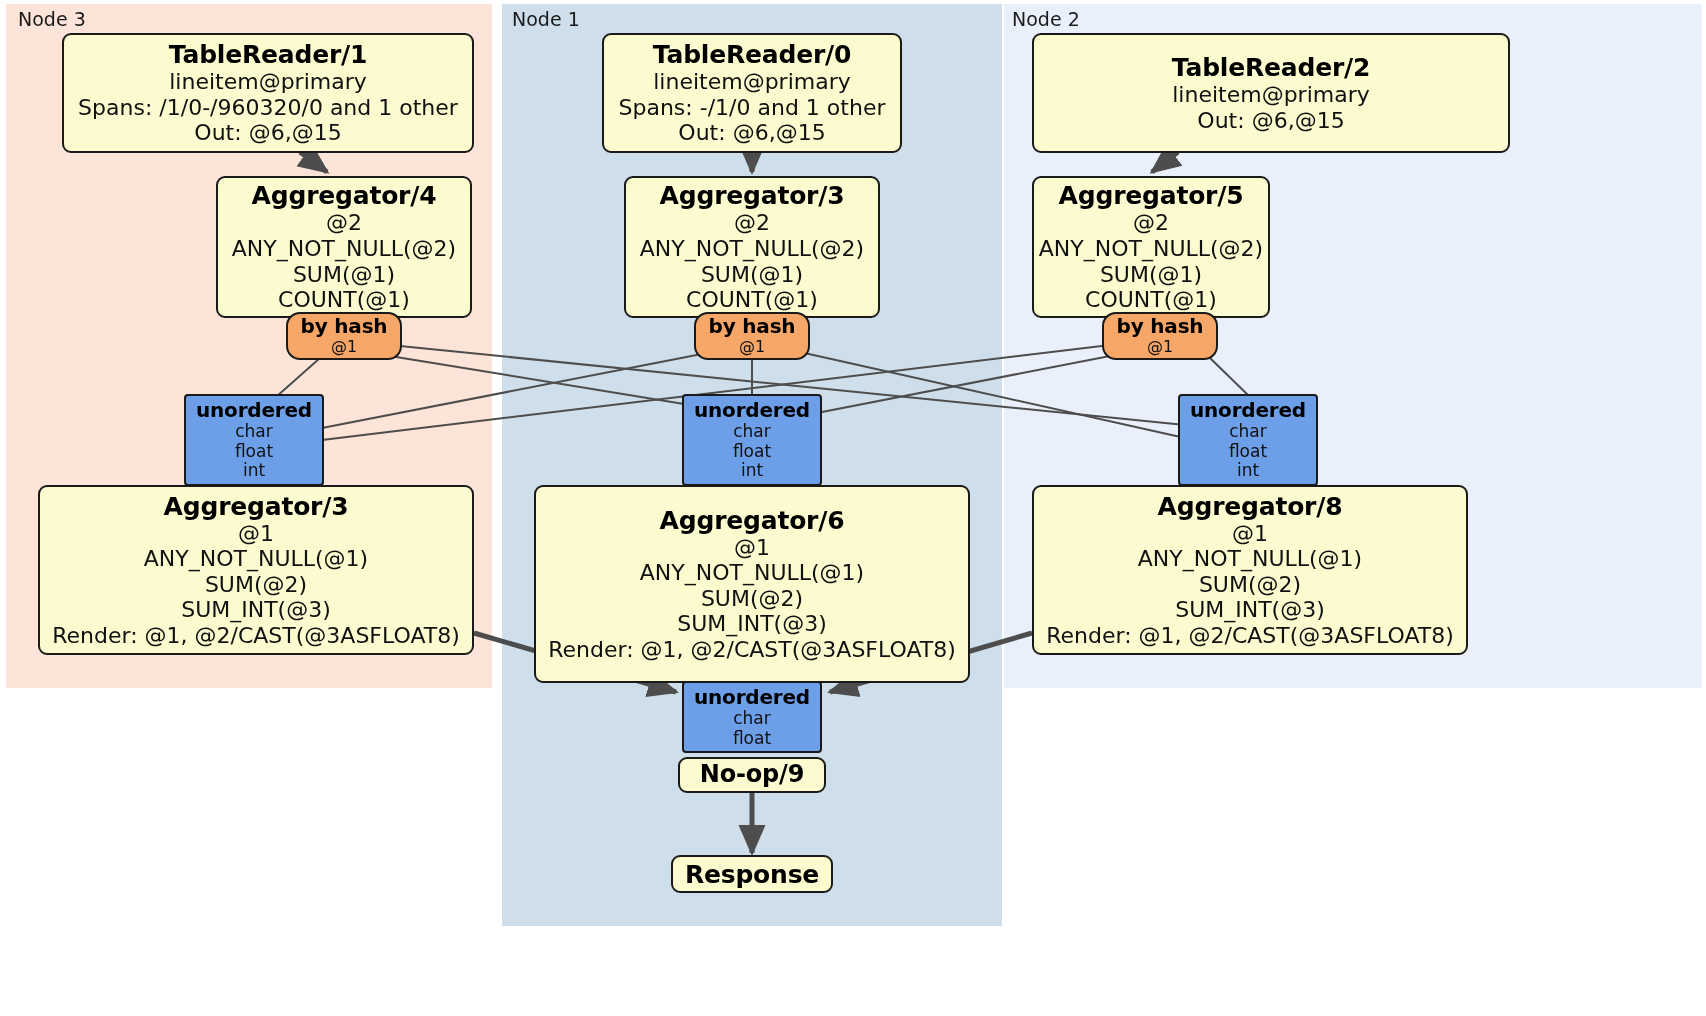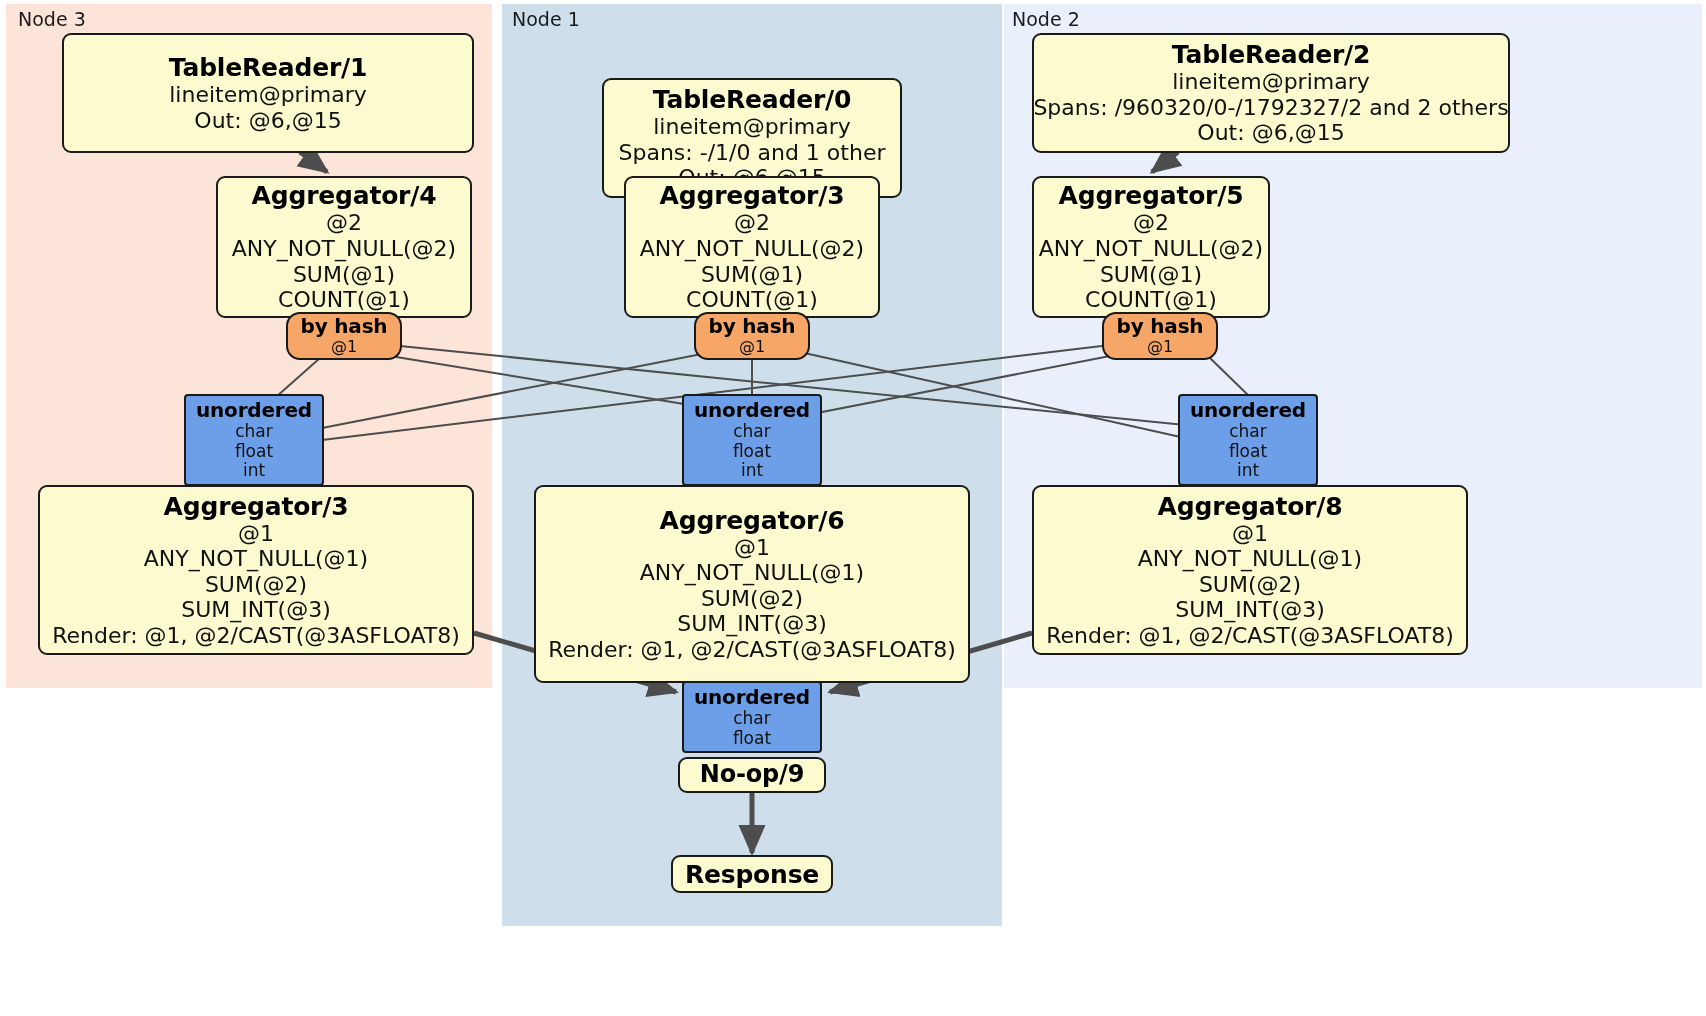--- a/index.html
+++ b/index.html
@@ -105,20 +105,21 @@
       <path d="M752,654 L752,682" stroke-width="5" marker-end="url(#ahb)"></path>
       <path d="M1032,633 L830,692" stroke-width="5" marker-end="url(#ahb)"></path>
 
       <path d="M752,790 L752,853" stroke-width="5" marker-end="url(#ahb)"></path>
     </g>
   </svg>
 
   <div class="box proc" style="left:62px; top:33px; width:412px; height:120px;">
     <div class="ttl">TableReader/1</div>
     <div class="sub">lineitem@primary</div>
+    <div class="sub">Spans: /1/0-/960320/0 and 1 other</div>
     <div class="sub">Out: @6,@15</div>
   </div>
 
   <div class="box proc" style="left:216px; top:176px; width:256px; height:142px;">
     <div class="ttl">Aggregator/4</div>
     <div class="sub">@2</div>
     <div class="sub">ANY_NOT_NULL(@2)</div>
     <div class="sub">SUM(@1)</div>
     <div class="sub">COUNT(@1)</div>
   </div>
@@ -137,21 +138,21 @@
 
   <div class="box proc" style="left:38px; top:485px; width:436px; height:170px;">
     <div class="ttl">Aggregator/3</div>
     <div class="sub">@1</div>
     <div class="sub">ANY_NOT_NULL(@1)</div>
     <div class="sub">SUM(@2)</div>
     <div class="sub">SUM_INT(@3)</div>
     <div class="sub">Render: @1, @2/CAST(@3ASFLOAT8)</div>
   </div>
 
-  <div class="box proc" style="left:602px; top:33px; width:300px; height:120px;margin-top:45px;">
+  <div class="box proc" style="left:602px; top:33px; width:300px; height:120px;">
     <div class="ttl">TableReader/0</div>
     <div class="sub">lineitem@primary</div>
     <div class="sub">Spans: -/1/0 and 1 other</div>
     <div class="sub">Out: @6,@15</div>
   </div>
 
   <div class="box proc" style="left:624px; top:176px; width:256px; height:142px;">
     <div class="ttl">Aggregator/3</div>
     <div class="sub">@2</div>
     <div class="sub">ANY_NOT_NULL(@2)</div>
@@ -190,21 +191,20 @@
     <div class="ttl">No-op/9</div>
   </div>
 
   <div class="box proc resp" style="left:671px; top:855px; width:162px; height:38px;">
     <div class="ttl">Response</div>
   </div>
 
   <div class="box proc" style="left:1032px; top:33px; width:478px; height:120px;">
     <div class="ttl">TableReader/2</div>
     <div class="sub">lineitem@primary</div>
-    <div class="sub">Spans: /960320/0-/1792327/2 and 2 others</div>
     <div class="sub">Out: @6,@15</div>
   </div>
 
   <div class="box proc" style="left:1032px; top:176px; width:238px; height:142px;">
     <div class="ttl">Aggregator/5</div>
     <div class="sub">@2</div>
     <div class="sub">ANY_NOT_NULL(@2)</div>
     <div class="sub">SUM(@1)</div>
     <div class="sub">COUNT(@1)</div>
   </div>

